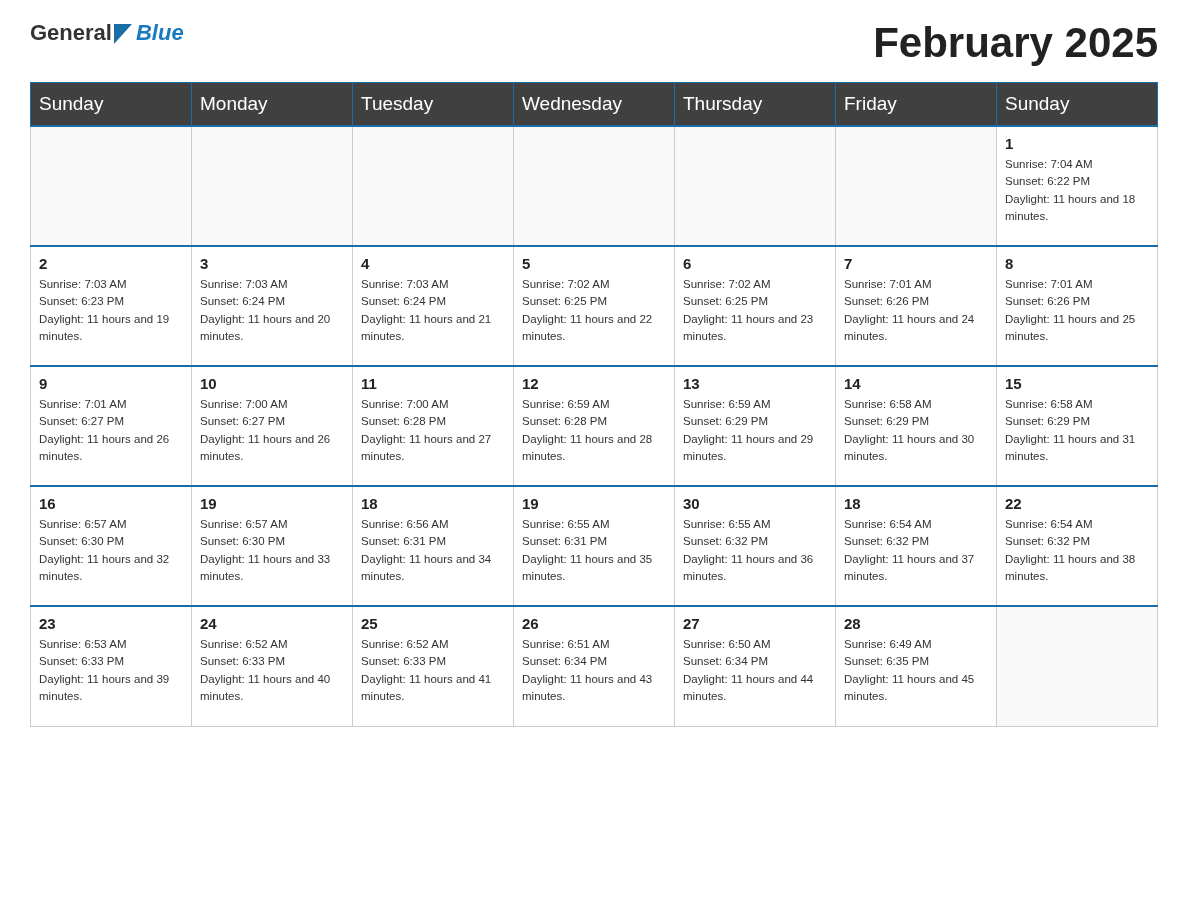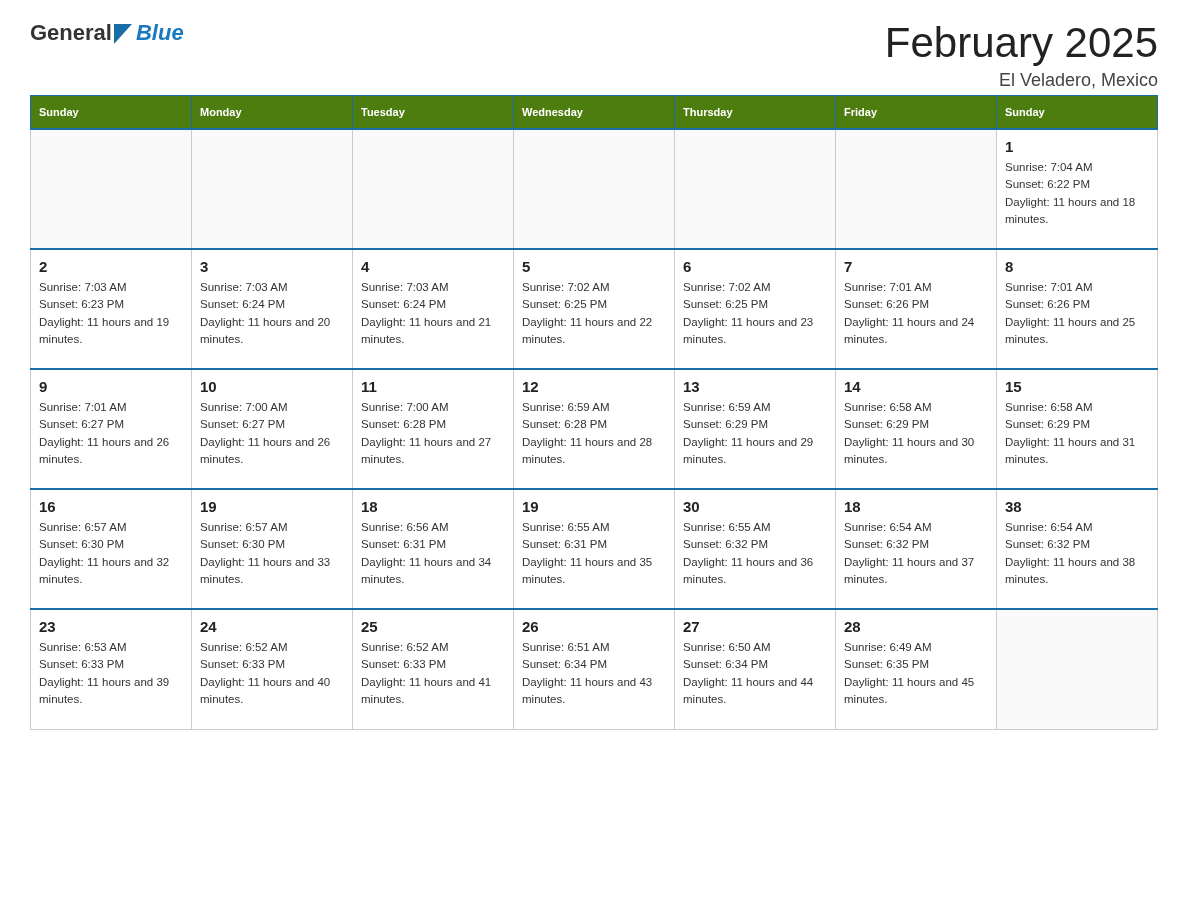--- a/index.html
+++ b/index.html
@@ -7,51 +7,51 @@
       font-family: Arial, sans-serif;
       background: #fff;
       padding: 20px 30px;
       width: 1188px;
       min-height: 918px;
     }
     .header {
       display: flex;
       justify-content: space-between;
       align-items: flex-start;
-      margin-bottom: 4px;
+      margin-bottom: 16px;
     }
     .logo {
       display: flex;
       align-items: center;
       gap: 4px;
     }
     .title-area {
       text-align: right;
     }
     .month-title {
       font-size: 42px;
-      font-weight: normal;
+      font-weight: bold;
       color: #222;
       line-height: 1.1;
     }
     .location {
       font-size: 18px;
       color: #444;
       margin-top: 4px;
     }
     .calendar {
       width: 100%;
       border-collapse: collapse;
       border: 1px solid #aaa;
     }
     .calendar th {
-      background-color: #4d7c0f;
+      background-color: #404040;
       color: #fff;
-      font-size: 11px;
-      font-weight: bold;
+      font-size: 19px;
+      font-weight: normal;
       padding: 10px 8px;
       text-align: left;
       border: 1px solid #1a6ea8;
     }
     .calendar td {
       vertical-align: top;
       border: 1px solid #ccc;
       padding: 8px;
       width: calc(100% / 7);
       min-height: 110px;
@@ -85,21 +85,20 @@
     <svg width="18" height="20" viewBox="0 0 18 20" style="margin-bottom:2px;">
       <polygon points="0,0 18,0 0,20" fill="#1a6ea8"></polygon>
     </svg>
   </div>
   <div>
     <span style="font-size:22px; font-weight:bold; color:#1a7abf;font-style:italic;">Blue</span>
   </div>
 </div>
   <div class="title-area">
     <div class="month-title">February 2025</div>
-    <div class="location">El Veladero, Mexico</div>
   </div>
 </div>
 
 <table class="calendar">
   <thead>
     <tr>
       <th>Sunday</th>
       <th>Monday</th>
       <th>Tuesday</th>
       <th>Wednesday</th>
@@ -200,21 +199,21 @@
       </td>
         <td>
         <div class="day-number">30</div>
         <div class="day-info">Sunrise: 6:55 AM<br>Sunset: 6:32 PM<br>Daylight: 11 hours and 36 minutes.</div>
       </td>
         <td>
         <div class="day-number">18</div>
         <div class="day-info">Sunrise: 6:54 AM<br>Sunset: 6:32 PM<br>Daylight: 11 hours and 37 minutes.</div>
       </td>
         <td>
-        <div class="day-number">38</div>
+        <div class="day-number">22</div>
         <div class="day-info">Sunrise: 6:54 AM<br>Sunset: 6:32 PM<br>Daylight: 11 hours and 38 minutes.</div>
       </td>
       </tr>
       <tr class="week-row">
         <td>
         <div class="day-number">23</div>
         <div class="day-info">Sunrise: 6:53 AM<br>Sunset: 6:33 PM<br>Daylight: 11 hours and 39 minutes.</div>
       </td>
         <td>
         <div class="day-number">24</div>

